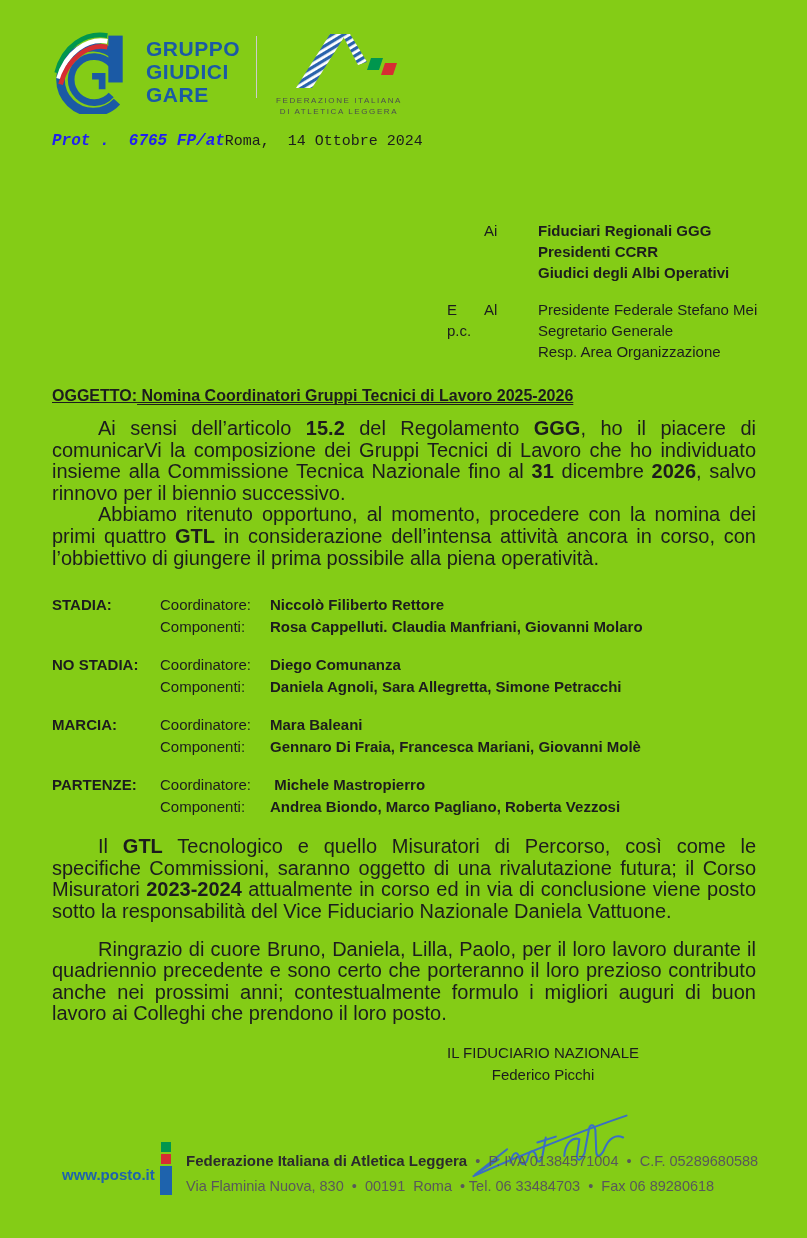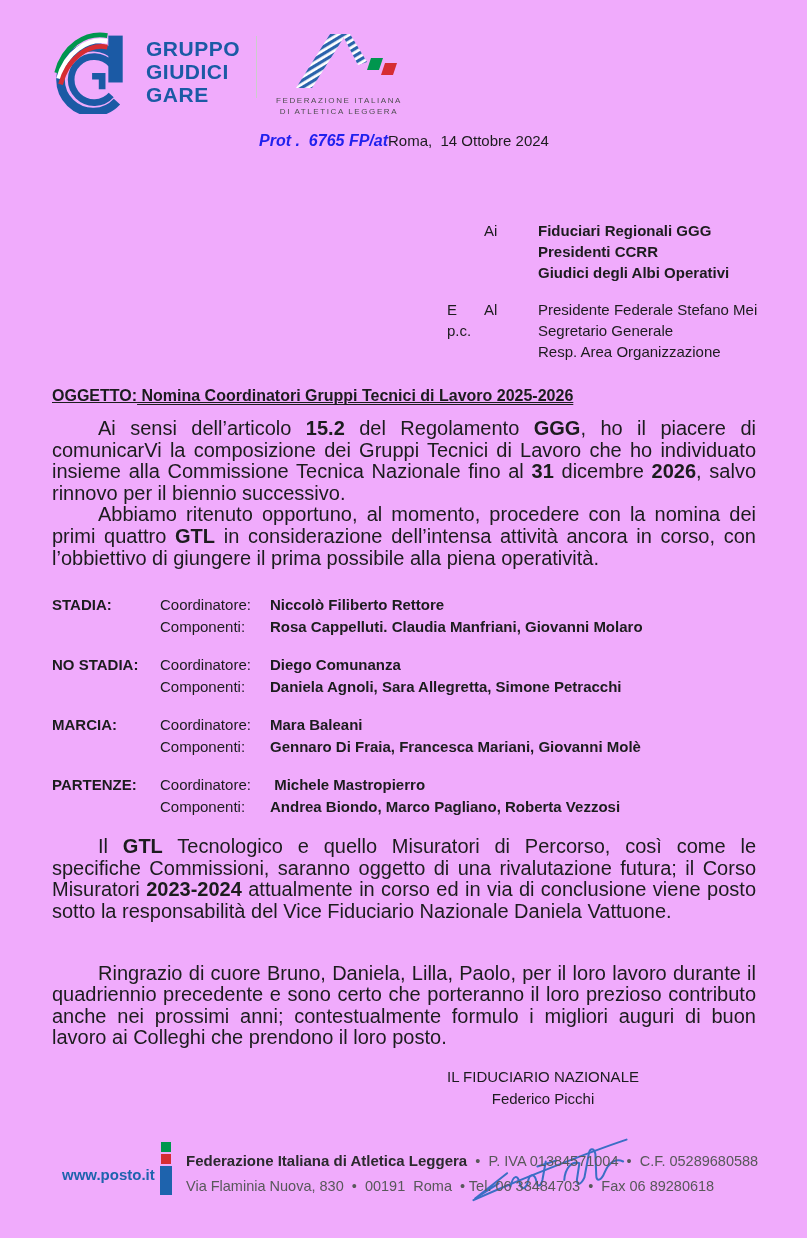--- a/index.html
+++ b/index.html
@@ -1,31 +1,31 @@
 <!DOCTYPE html>
 <html><head>
 <meta charset="utf-8">
 <style>
   html,body { margin:0; padding:0; background:#e8e8e8; }
   .page {
     position:relative; width:807px; height:1238px; margin:0 auto;
-    background:#f0abfc; overflow:hidden;
+    background:#84cc16; overflow:hidden;
     font-family:"Liberation Sans", sans-serif; color:#1c1c1e;
   }
   .pre { white-space:pre-wrap; }
 
   
   .header { position:absolute; top:28px; left:50px; display:flex; align-items:flex-start; }
   .ggg-logo { display:flex; align-items:center; }
   .ggg-wordmark { margin-left:8px; color:#1b5aa5; font-weight:bold; font-size:21px; line-height:23px; letter-spacing:0.5px; }
   .logo-divider { width:1px; height:62px; background:#cccccc; margin:8px 18px 0 16px; }
   .fidal-logo { margin-top:4px; }
 
   
-  .prot-row { position:absolute; top:132px; left:52px; right:51px; display:flex; justify-content:center; align-items:baseline; }
+  .prot-row { position:absolute; top:132px; left:52px; right:51px; display:flex; justify-content:flex-start; align-items:baseline;font-family:Liberation Mono, monospace; }
   .prot { color:#2121ee; font-weight:bold; font-style:italic; font-size:16px; }
   .place-date { font-size:15px; color:#1c1c1e; }
 
   
   .recipients { position:absolute; top:220px; left:447px; font-size:15px; line-height:21px; }
   .rec-block { display:grid; grid-template-columns:37px 54px auto; }
   .rec-block + .rec-block { margin-top:16px; }
   .rec-to .rec-lines { font-weight:bold; }
 
   
@@ -33,21 +33,21 @@
   .subject { font-size:16px; font-weight:bold; line-height:22px;text-decoration:underline; }
   .subject .u { text-decoration:underline; text-underline-offset:3px; }
   .para { font-size:20px; line-height:21.6px; text-align:justify; text-indent:46px; }
   .para-block { margin-top:11px; }
   .gtl { margin-top:25px; }
   .gtl-section { display:grid; grid-template-columns:108px 110px 1fr; font-size:15px; line-height:21.5px; margin-bottom:17px; }
   .gtl-label { font-weight:bold; }
   .gtl-role { font-weight:normal; }
   .gtl-names { font-weight:bold; }
   .p3 { margin-top:19px; }
-  .p4 { margin-top:40px; }
+  .p4 { margin-top:16px; }
 
   
   .sig-block { margin-top:17px; margin-left:351px; width:280px; text-align:center; font-size:15px; line-height:22px; }
   .sig-svg-wrap { margin-left:408px; margin-top:14px; width:185px; height:85px; }
 
   
   .footer { position:absolute; left:62px; top:1140px; display:flex; align-items:flex-start; }
   .footer-url { color:#1e63ad; font-weight:bold; font-size:15px; margin-top:26px; margin-right:12px; width:86px; text-align:right; }
   .footer-bar { display:flex; flex-direction:column; margin-right:14px; margin-top:2px; }
   .fbar-green { width:10px; height:10px; background:#00964e; margin-left:1px; }

